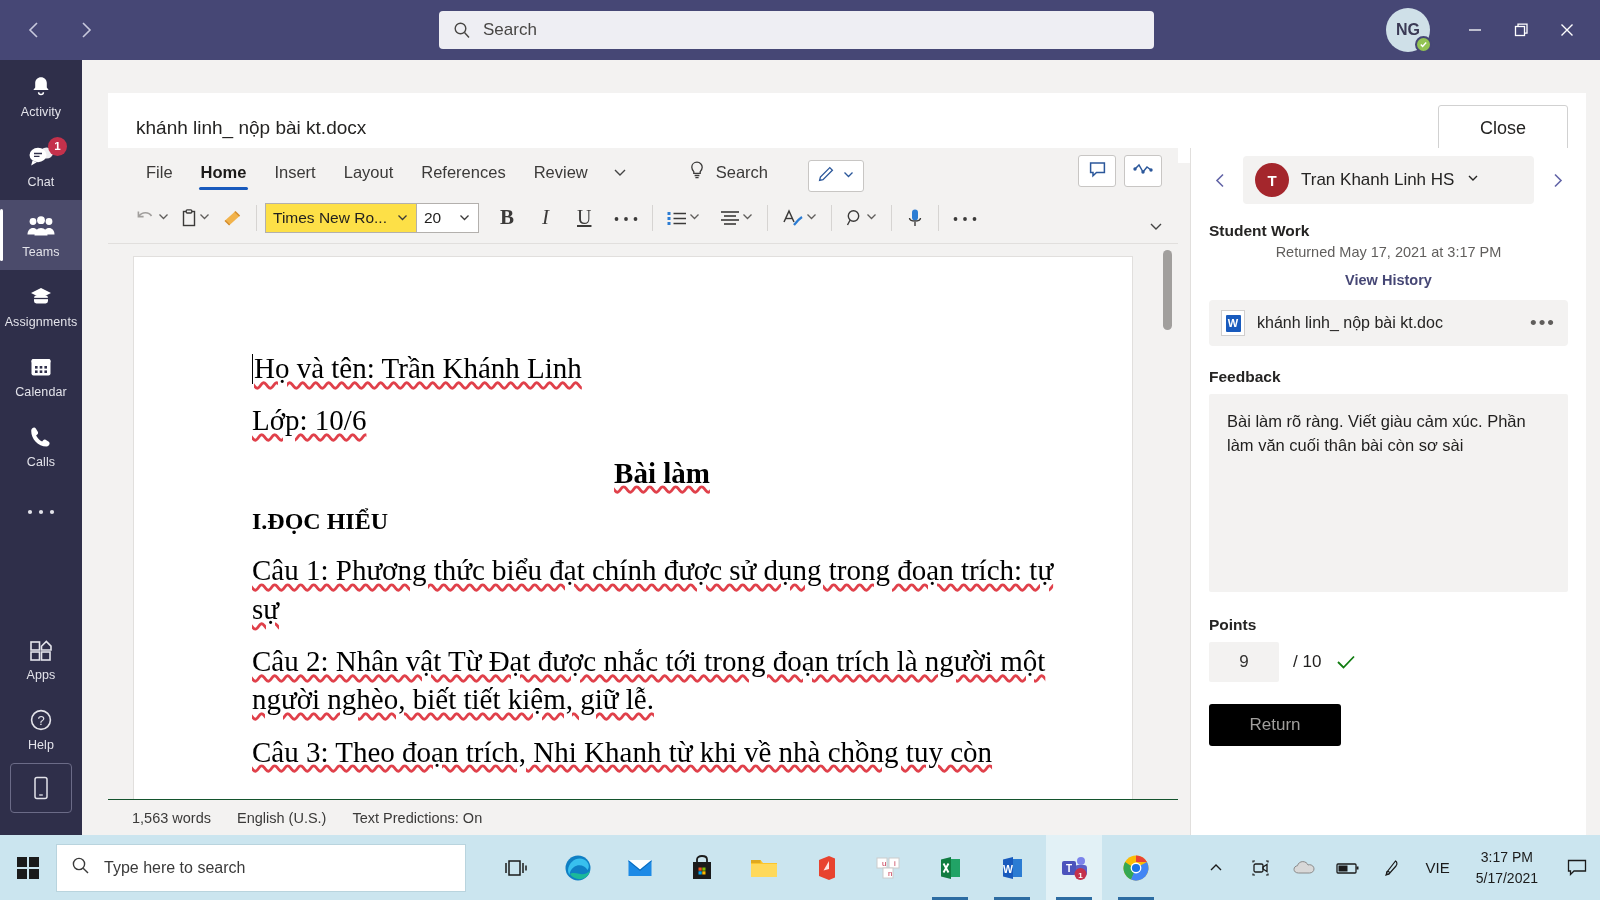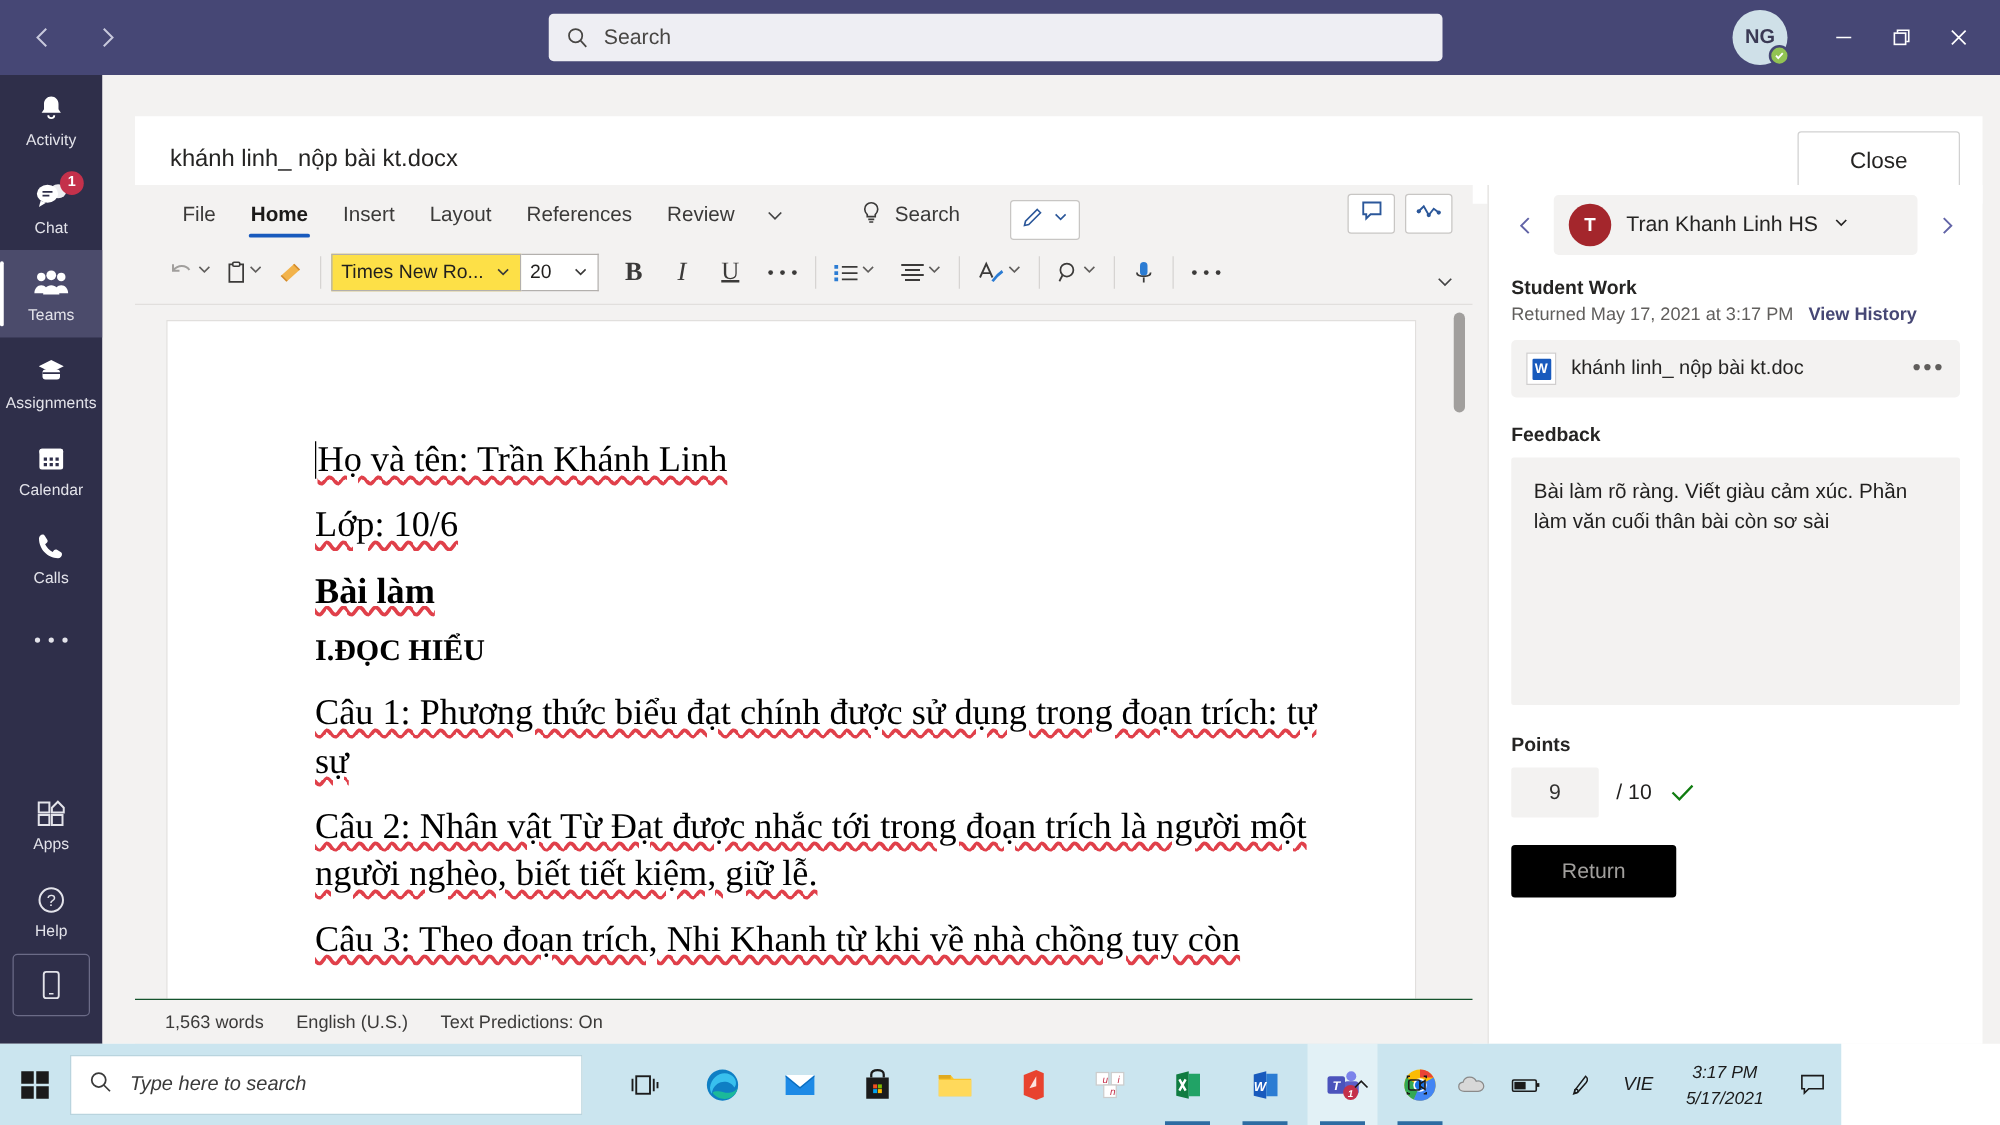--- a/index.html
+++ b/index.html
@@ -149,21 +149,21 @@
   .page {
     position: absolute; top: 12px; left: 25px; width: 1000px; height: 545px;
     background: #fff; border: 1px solid #e1dfdd;
   }
   .page-inner { padding: 92px 60px 0 118px; }
   .dtext {
     font-family: "Liberation Serif", serif; font-size: 29px; color: #000;
     line-height: 1.32; margin-bottom: 14px; white-space: nowrap;
   }
   .dtext.wrapline { white-space: normal; }
-  .dtext.center { text-align: left; font-weight: 700; }
+  .dtext.center { text-align: center; font-weight: 700; }
   .dtext.bold { font-weight: 700; font-size: 24px; }
   .squig { text-decoration: underline; text-decoration-style: wavy; text-decoration-color: #e0404a; text-underline-offset: 3px; }
   .caret {
     display: inline-block; width: 1px; height: 30px; background: #000; vertical-align: -6px; margin-right: 1px;
   }
   .doc-scroll {
     position: absolute; right: 5px; top: 6px; width: 11px; height: 530px; background: #f3f2f1;
   }
   .doc-scroll-thumb {
     position: absolute; top: 0; left: 1px; width: 9px; height: 80px; background: #a19f9d; border-radius: 5px;
@@ -189,21 +189,21 @@
   .stu-pill {
     flex: 1; height: 48px; background: #f3f2f1; border-radius: 4px; display: flex; align-items: center;
     padding: 0 12px; gap: 12px; cursor: pointer;
   }
   .stu-avatar {
     width: 34px; height: 34px; border-radius: 50%; background: #a4262c; color: #fff;
     display: flex; align-items: center; justify-content: center; font-size: 15px; font-weight: 600;
   }
   .stu-name { font-size: 17px; color: #252423; }
   .sec-label { font-size: 15.5px; font-weight: 600; color: #252423; padding: 10px 18px 4px 18px; }
-  .returned-row { display: flex; gap: 12px; padding: 0 18px 12px 18px; font-size: 14.5px; }
+  .returned-row { display: flex; align-items: center; gap: 12px; padding: 0 18px 12px 18px; font-size: 14.5px; flex-direction: column; }
   .returned-txt { color: #605e5c; }
   .view-hist { color: #464775; font-weight: 600; cursor: pointer; }
   .file-card {
     margin: 0 18px; height: 46px; background: #f3f2f1; border-radius: 4px;
     display: flex; align-items: center; padding: 0 12px; gap: 12px; cursor: pointer;
   }
   .word-ico {
     width: 24px; height: 26px; background: #fff; border: 1px solid #d0cece; position: relative;
     display:flex; align-items:center; justify-content:center;
   }
@@ -227,22 +227,22 @@
   .pts-total { font-size: 17px; color: #201f1e; }
   .check { color: #107c10; display: flex; }
   .return-btn {
     margin: 22px 18px 0 18px; width: 132px; height: 42px; background: #000000; border: none;
     border-radius: 3px; display: flex; align-items: center; justify-content: center;
     font-size: 17px; color: #a19f9d; cursor: pointer; font-family: "Liberation Sans", sans-serif;
   }
 
   
   .taskbar {
-    position: absolute; bottom: 0; left: 0; width: 1473px; height: 65px;
-    background: #cbe5ef; display: flex; align-items: center; font-style: italic;
+    position: absolute; bottom: 0; left: 0; width: 1600px; height: 65px;
+    background: #cbe5ef; display: flex; align-items: center;
   }
   .start-btn { width: 56px; height: 65px; display: flex; align-items: center; justify-content: center; cursor: pointer; }
   .tb-search {
     width: 410px; height: 48px; background: #fff; border: 1px solid #b9d4de; display: flex;
     align-items: center; padding: 0 14px; gap: 14px; cursor: text;
   }
   .tb-search span { font-size: 16px; color: #3a3a3a; }
   .tb-icons { display: flex; align-items: center; gap: 6px; margin-left: 22px; }
   .tb-ico {
     width: 56px; height: 65px; display: flex; align-items: center; justify-content: center;

